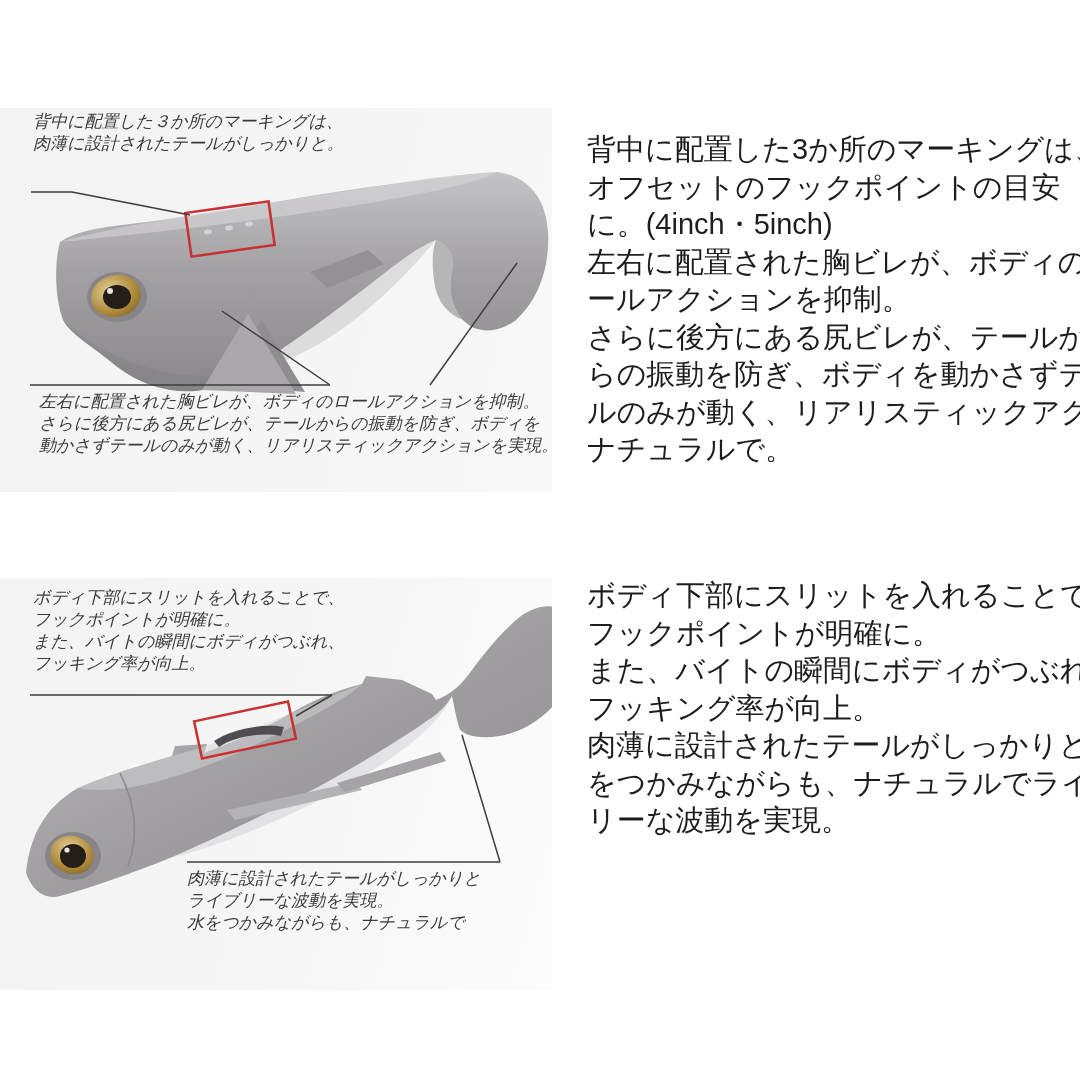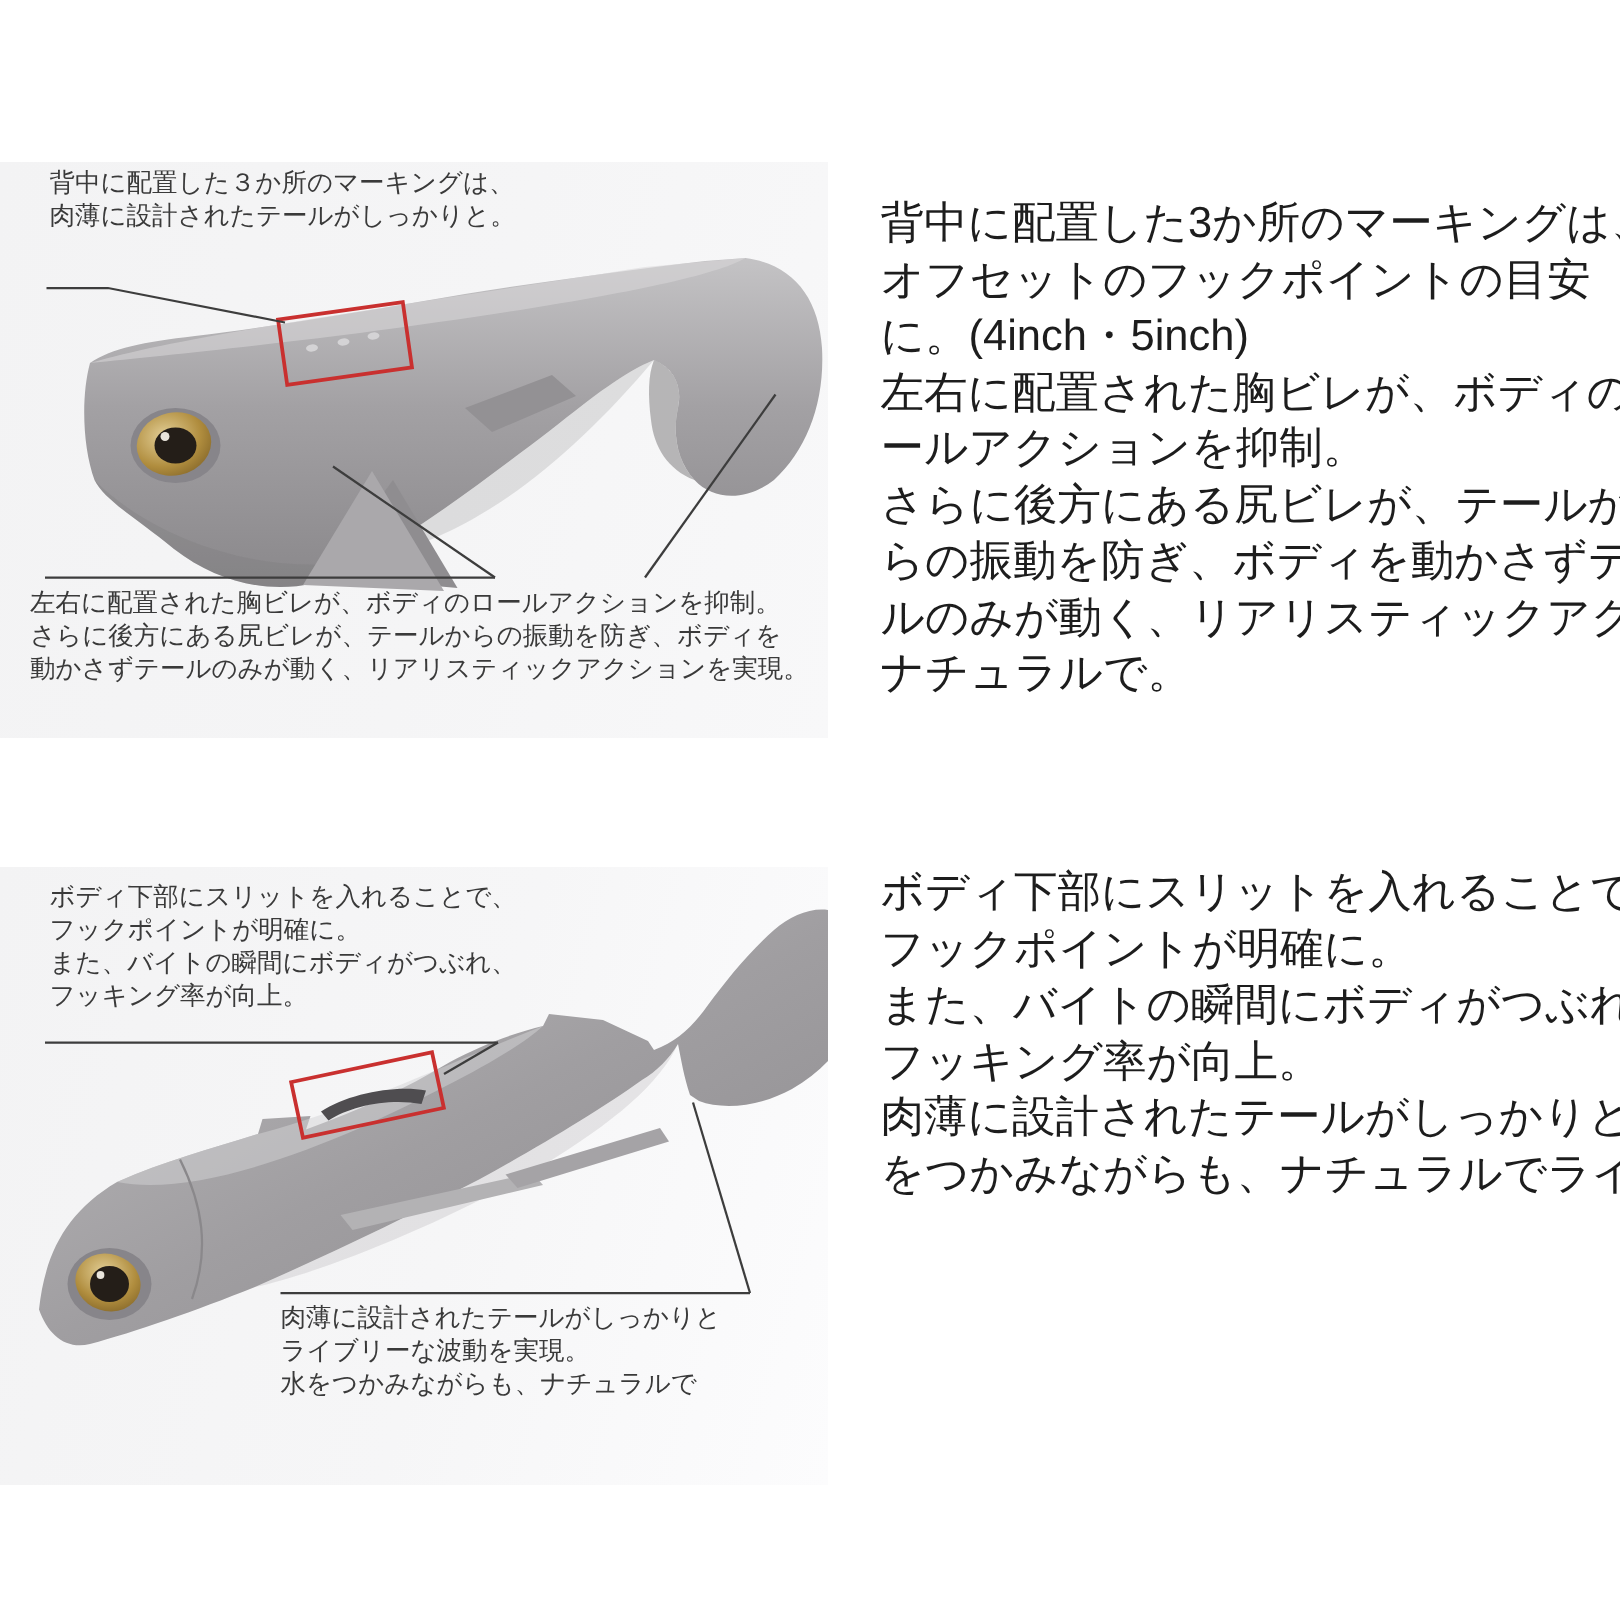--- a/index.html
+++ b/index.html
@@ -9,23 +9,23 @@
     overflow:hidden;
   }
   .photo-panel{position:absolute;left:0;width:552px;}
   #photo-top{top:108px;height:384px;background:linear-gradient(105deg,#f3f3f4 0%,#f5f5f6 55%,#f8f8f9 100%);}
   #photo-bottom{top:578px;height:412px;background:linear-gradient(105deg,#f3f3f4 0%,#f6f6f7 55%,#fcfcfd 100%);}
   .photo-panel svg{position:absolute;left:0;top:0;}
   .callout{
     position:absolute;color:#3a3a3a;font-size:17px;line-height:22px;
     white-space:nowrap;letter-spacing:0px;
   }
-  .callout .ln{height:22px;}
+  .callout .ln{height:22px;font-style:italic;}
   #callout-markings{left:33px;top:111px;}
-  #callout-fins{left:20px;top:391px;}
+  #callout-fins{left:39px;top:391px;}
   #callout-slit{left:33px;top:587px;}
   #callout-tail{left:187px;top:868px;}
   .right-col{position:absolute;left:587px;width:480px;color:#1d1d1d;}
   .right-col .ln{font-size:29px;line-height:37.5px;height:37.5px;white-space:nowrap;}
   #para-top{top:131px;}
   #para-bottom{top:577px;}
 </style>
 </head>
 <body>
 
@@ -216,13 +216,14 @@
   <div class="ln">ナチュラルで。</div>
 </div>
 
 <div class="right-col" id="para-bottom">
   <div class="ln">ボディ下部にスリットを入れることで、</div>
   <div class="ln">フックポイントが明確に。</div>
   <div class="ln">また、バイトの瞬間にボディがつぶれ、</div>
   <div class="ln">フッキング率が向上。</div>
   <div class="ln">肉薄に設計されたテールがしっかりと水</div>
   <div class="ln">をつかみながらも、ナチュラルでライブ</div>
+  <div class="ln">リーな波動を実現。</div>
 </div>
 
 </body></html>

